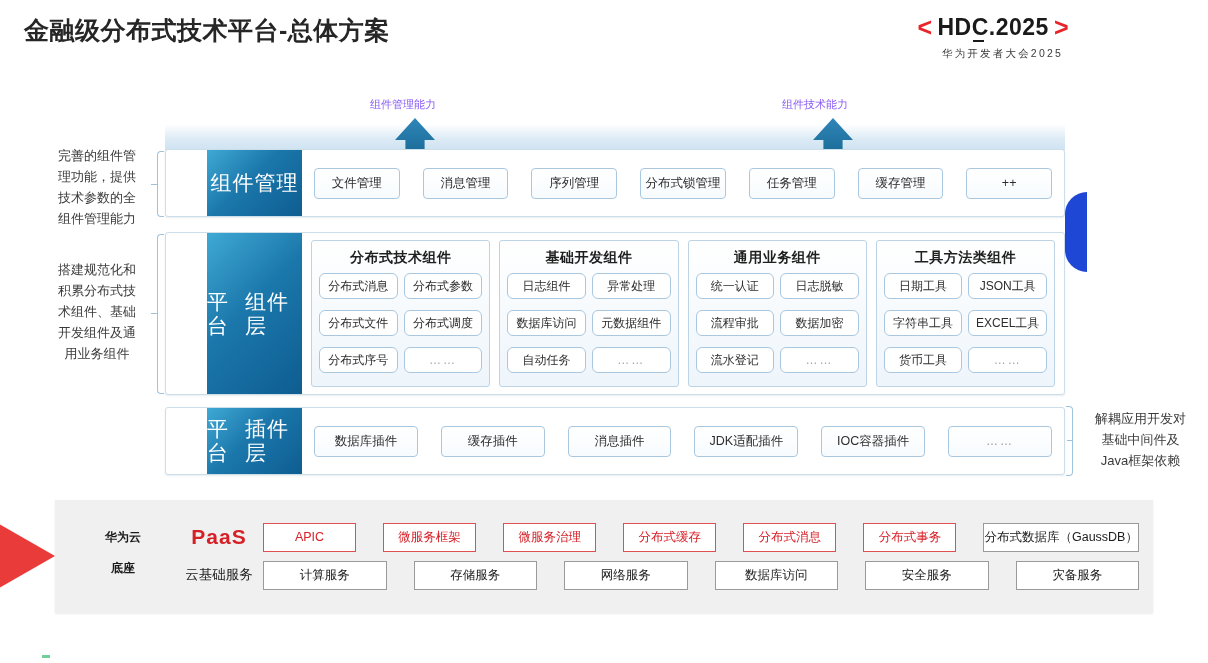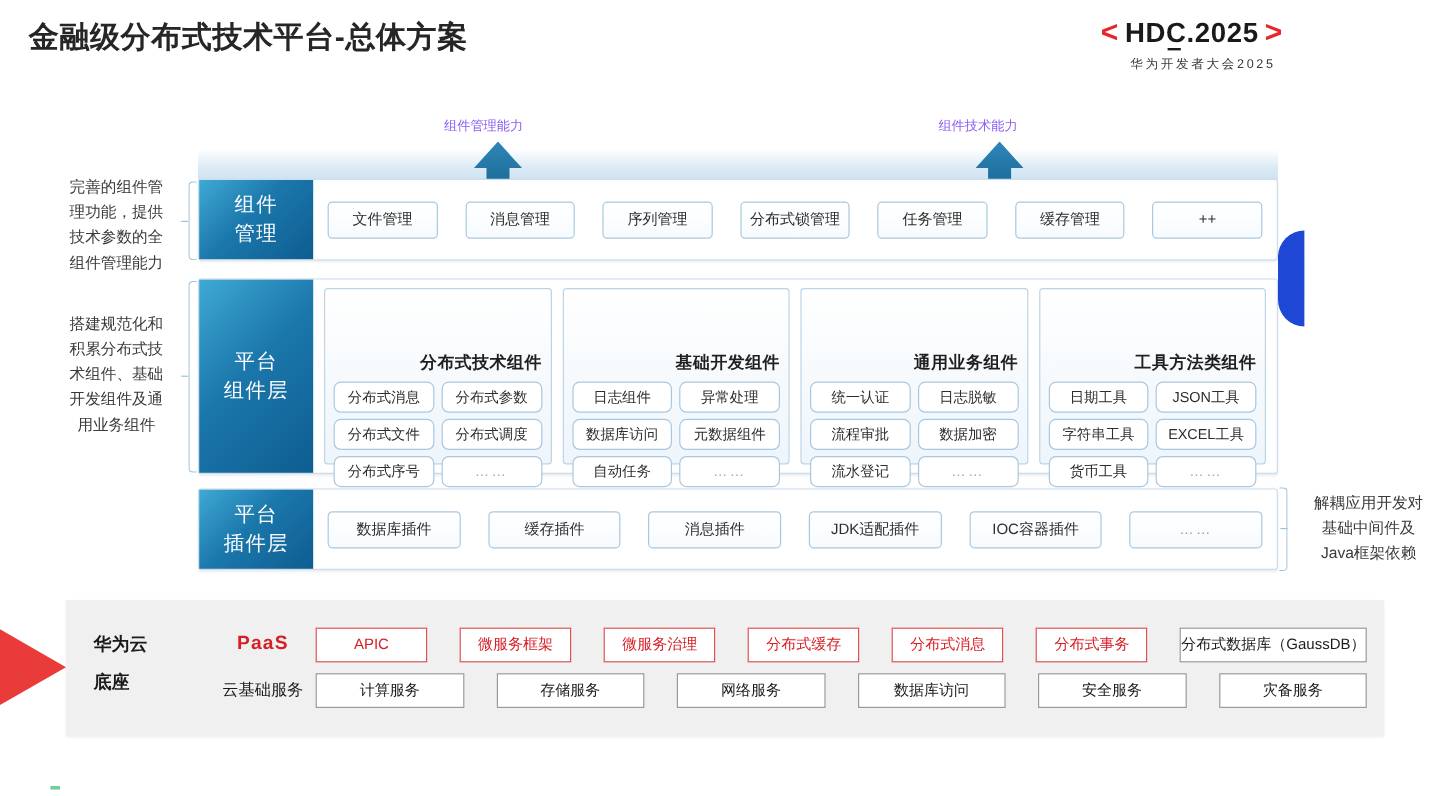--- a/index.html
+++ b/index.html
@@ -91,24 +91,25 @@
     background: #ffffff;
     border: 1px solid #cddeeb;
     border-radius: 3px;
     box-shadow: 0 1px 2px rgba(30,70,110,.10);
     display: flex; align-items: stretch;
   }
   .layer-label {
     flex: 0 0 auto;
     background: linear-gradient(135deg,#3fa9d4 0%,#1b77ab 45%, #0e5d91 100%);
     color: #ffffff;
-    display: flex; flex-direction: column;
+    display: flex; flex-direction: row;
     align-items: center; justify-content: center;
-    font-size: 17px; line-height: 24px; font-weight: normal;
+    font-size: 21px; line-height: 24px; font-weight: normal;
     letter-spacing: 1px;
+    margin-left: 41px;
   }
   .layer-body {
     flex: 1 1 auto;
     display: flex; align-items: center;
     gap: 23px; padding: 0 12px;
   }
 
   
   .chip {
     flex: 1 1 0;
@@ -128,22 +129,22 @@
   }
   .group {
     flex: 1 1 0;
     border: 1px solid #bcd4e6;
     border-radius: 3px;
     background: linear-gradient(to bottom,#ffffff 0%, #eef5fb 100%);
     padding: 5px 7px 7px 7px;
     display: flex; flex-direction: column;
   }
   .group-title {
-    text-align: right; font-size: 14px; font-weight: bold; color: #1f1f1f;
-    padding: 3px 0 6px 0; letter-spacing: .5px; margin-top: 45px;
+    text-align: center; font-size: 14px; font-weight: bold; color: #1f1f1f;
+    padding: 3px 0 6px 0; letter-spacing: .5px;
   }
   .group-grid {
     display: grid; grid-template-columns: 1fr 1fr; gap: 5px 6px; flex: 1 1 auto;
   }
   .cell {
     height: 26px;
     border: 1px solid #a9c8e0;
     border-radius: 6px;
     background: #ffffff;
     display: flex; align-items: center; justify-content: center;
@@ -152,31 +153,31 @@
   .cell.dots { color: #a5a5a5; letter-spacing: 2px; }
 
   
   .cloud-panel {
     position: absolute; left: 55px; top: 500px; width: 1098px; height: 113px;
     background: #f0f0f0;
     box-shadow: 0 1px 2px rgba(0,0,0,.08);
   }
   .cloud-title {
     position: absolute; left: 23px; top: 22px; width: 90px;
-    text-align: left; font-size: 15px; font-weight: bold; color: #1b1b1b;
+    text-align: center; font-size: 12px; font-weight: bold; color: #1b1b1b;
     line-height: 31px;
   }
   .cloud-rows {
     position: absolute; left: 120px; top: 22px; right: 14px;
   }
   .cloud-row { display: flex; align-items: center; height: 30px; margin-bottom: 8px; }
   .cloud-rowlabel {
     flex: 0 0 88px; text-align: center; font-size: 15px; white-space: nowrap;
   }
-  .cloud-rowlabel.paas { color: #d62027; font-weight: bold; font-size: 16px; letter-spacing: 1px; }
+  .cloud-rowlabel.paas { color: #d62027; font-weight: bold; font-size: 21px; letter-spacing: 1px; }
   .cloud-rowlabel.base { color: #1b1b1b; font-size: 13.5px; }
   .cloud-items { flex: 1 1 auto; display: flex; gap: 27px; align-items: flex-end; }
   .cbox {
     flex: 1 1 0; height: 29px;
     display: flex; align-items: center; justify-content: center;
     font-size: 12.5px; white-space: nowrap; background: #ffffff;
   }
   .cbox.red   { border: 1.4px solid #e05050; color: #d62027; }
   .cbox.gray  { border: 1.2px solid #9a9a9a; color: #1b1b1b; }
   .cbox.wide  { flex: 1.55 1 0; }

